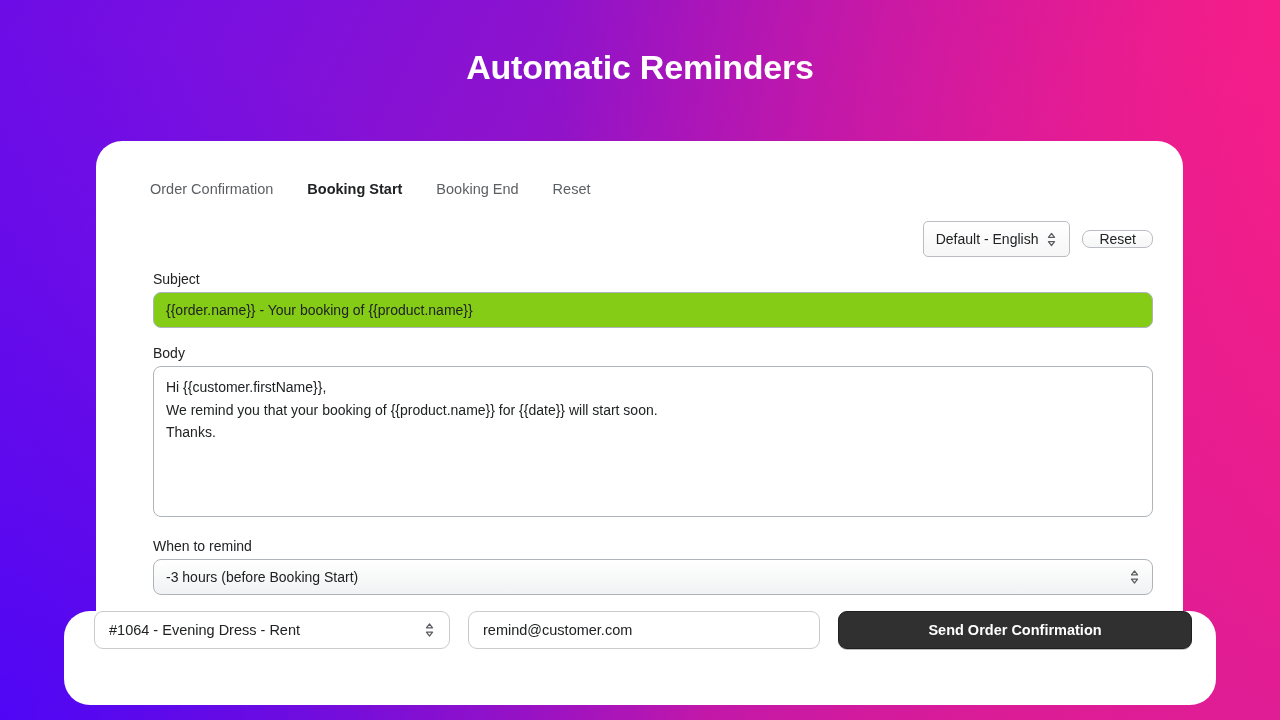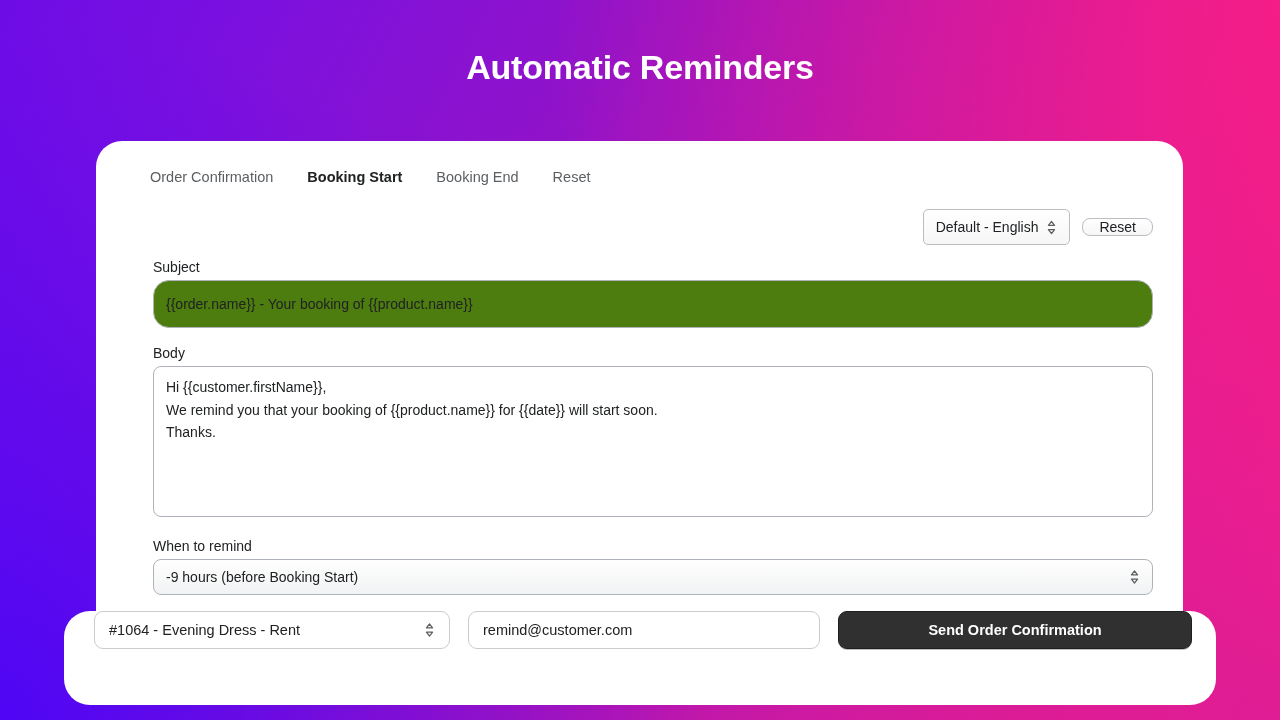--- a/index.html
+++ b/index.html
@@ -57,20 +57,21 @@
     border-radius: 26px;
     overflow: hidden;
   }
 
   
   .tabs {
     display: flex;
     align-items: center;
     gap: 34px;
     padding: 28px 0 0 54px;
+    margin-top: 12px;
   }
   .tab {
     font-size: 14.5px;
     color: #5c5f62;
     cursor: pointer;
     white-space: nowrap;
   }
   .tab.active {
     color: #202223;
     font-weight: bold;
@@ -123,25 +124,25 @@
   }
   .field-label {
     font-size: 14px;
     color: #202223;
     margin-bottom: 5px;
   }
   .field-block { margin-bottom: 17px; margin-left: 28px; }
 
   .text-input {
     width: 100%;
-    height: 48px;
+    height: 36px;
     padding: 0 12px;
-    background: #4d7c0f;
+    background: #84cc16;
     border: 1px solid #aeb4b9;
-    border-radius: 16px;
+    border-radius: 8px;
     font-size: 14px;
     color: #202223;
     font-family: inherit;
   }
 
   .textarea {
     width: 100%;
     height: 151px;
     padding: 9px 12px;
     background: #ffffff;
@@ -279,21 +280,21 @@
     <div class="field-block">
       <div class="field-label">Body</div>
       <textarea class="textarea" style="">Hi {{customer.firstName}},
 We remind you that your booking of {{product.name}} for {{date}} will start soon.
 Thanks.</textarea>
     </div>
 
     <div class="field-block">
       <div class="field-label">When to remind</div>
       <div class="select-box">
-        <span>-9 hours (before Booking Start)</span>
+        <span>-3 hours (before Booking Start)</span>
         <svg class="chev-ud" viewBox="0 0 11 15">
           <path d="M5.5 1.5 L8.6 5.3 H2.4 Z" fill="none" stroke="#5c5f62" stroke-width="1.2" stroke-linejoin="round" stroke-linecap="round"></path>
           <path d="M5.5 13.5 L8.6 9.7 H2.4 Z" fill="none" stroke="#5c5f62" stroke-width="1.2" stroke-linejoin="round" stroke-linecap="round"></path>
         </svg>
       </div>
     </div>
 
   </div>
 </div>
 

